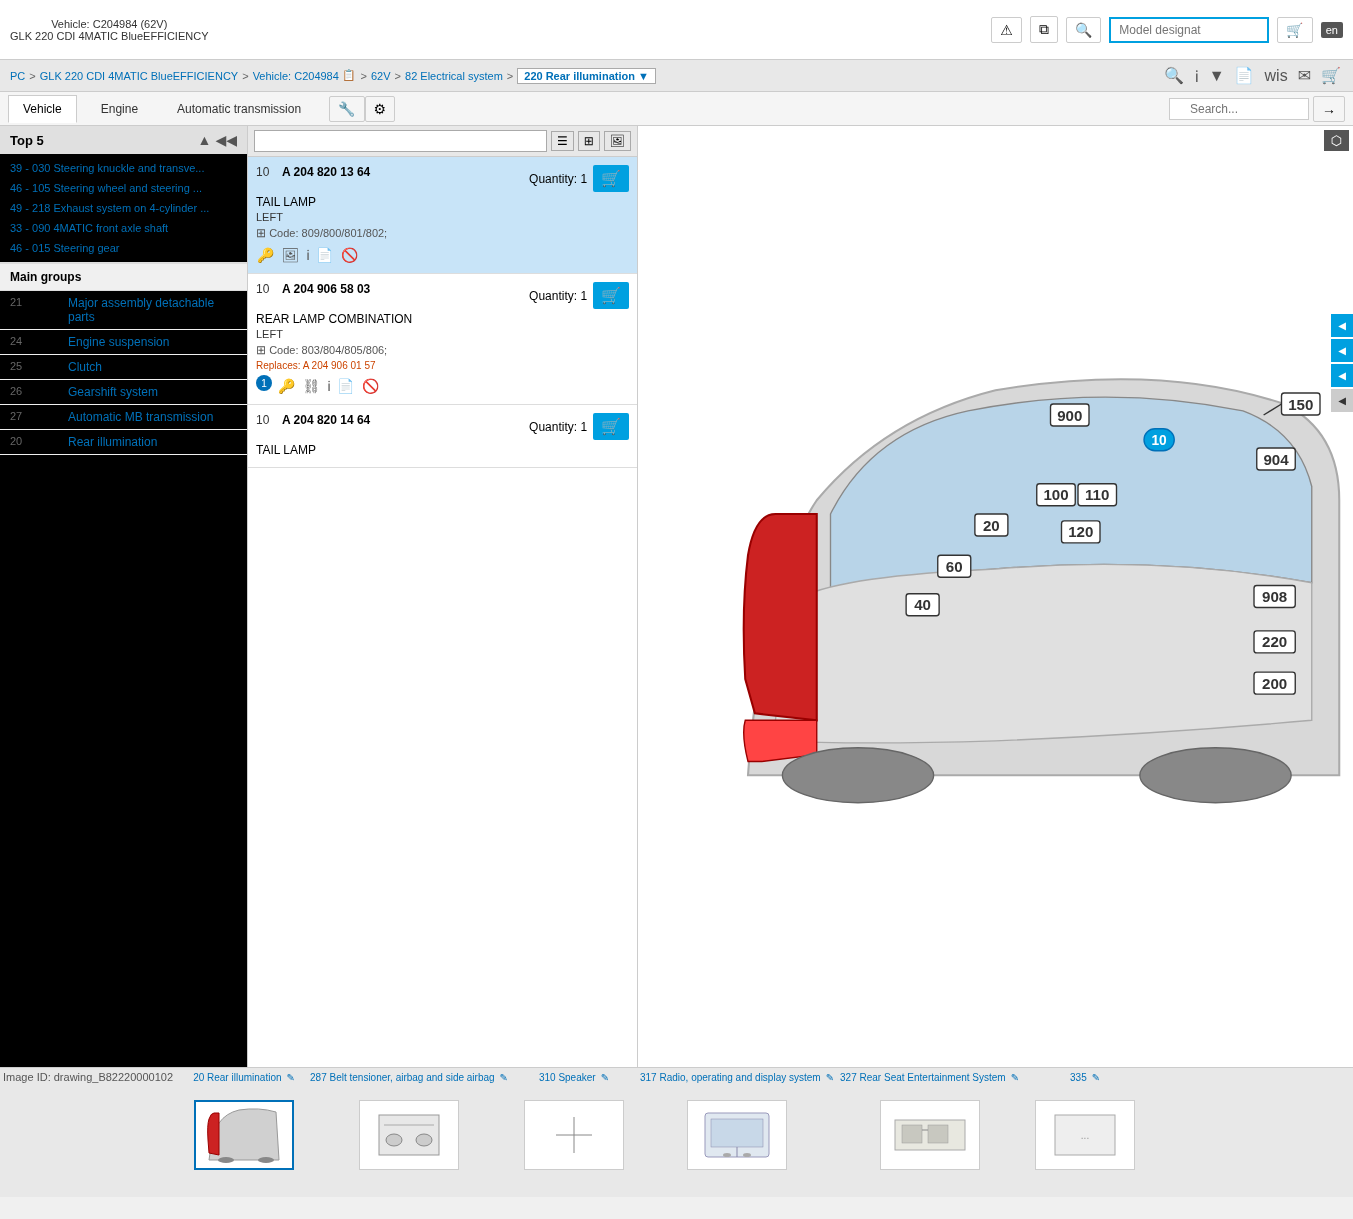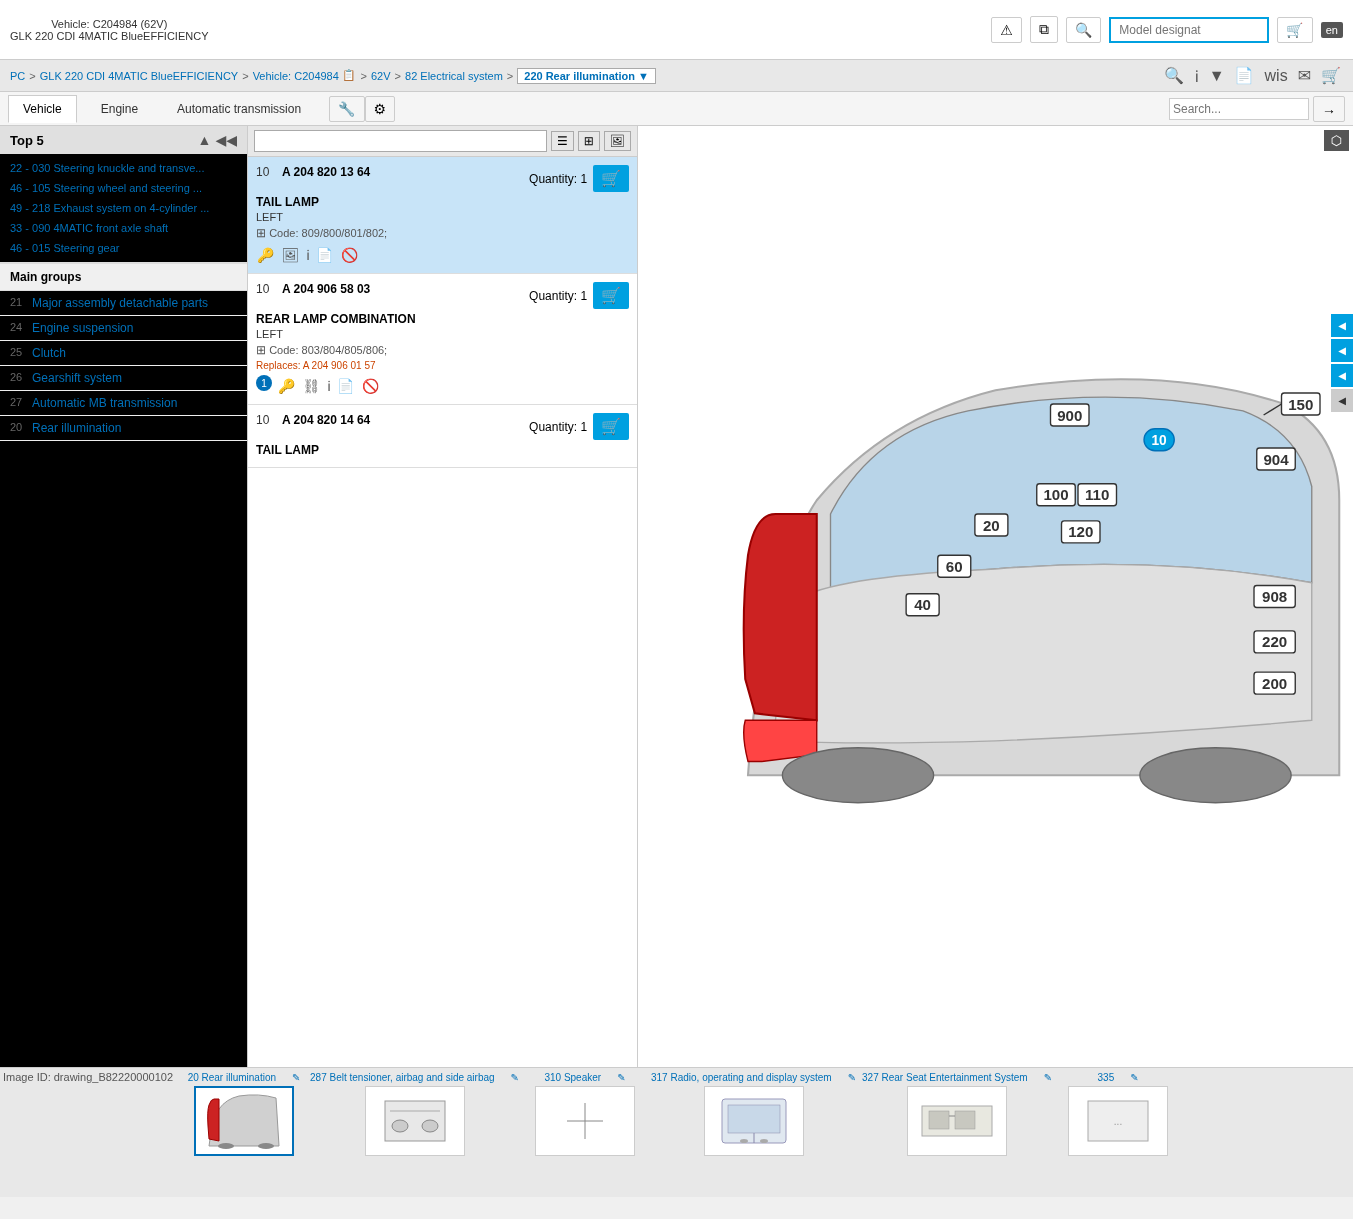--- a/index.html
+++ b/index.html
@@ -75,21 +75,21 @@
       background: #fff;
       border: 1px solid #ccc;
       border-bottom: 1px solid #fff;
       color: #000;
     }
     .tab-search {
       margin-left: auto;
       display: flex; align-items: center; gap: 4px;
     }
     .tab-search-input {
-      border: 1px solid #ccc; padding: 3px 3px; font-size: 12px; width: 140px;
+      border: 1px solid #ccc; padding: 3px 20px; font-size: 12px; width: 140px;
     }
 
     
     .main-layout {
       display: flex;
       height: calc(1219px - 60px - 32px - 34px - 32px - 120px);
       min-height: 400px;
     }
 
     
@@ -128,20 +128,21 @@
       border-bottom: 1px solid #ddd;
     }
     .groups-list { overflow-y: auto; flex: 1; }
     .group-item {
       display: flex;
       align-items: flex-start;
       padding: 5px 10px;
       cursor: pointer;
       font-size: 12px;
       border-bottom: 1px solid #eee;
+      gap: 36px;
     }
     .group-num { color: #666; min-width: 22px; font-size: 11px; }
     .group-label { color: #0070b8; }
 
     
     .parts-list {
       width: 390px;
       background: #fff;
       border-right: 1px solid #ccc;
       display: flex;
@@ -164,21 +165,21 @@
     .parts-scroll { overflow-y: auto; flex: 1; }
     .part-card {
       border-bottom: 1px solid #ddd;
       padding: 8px;
     }
     .part-card.selected { background: #c8e4f8; }
     .part-row1 { display: flex; justify-content: space-between; align-items: flex-start; margin-bottom: 3px; }
     .part-qty-num { font-size: 12px; color: #333; min-width: 20px; }
     .part-number { font-size: 12px; font-weight: bold; color: #000; flex: 1; margin: 0 6px; }
     .part-qty-right { display: flex; align-items: center; gap: 6px; font-size: 12px; }
-    .part-name { font-size: 12px; font-weight: bold; color: #000; margin-bottom: 2px; }
+    .part-name { font-size: 12px; font-weight: normal; color: #000; margin-bottom: 2px; }
     .part-side { font-size: 11px; color: #333; margin-bottom: 3px; }
     .part-code { font-size: 11px; color: #555; margin-bottom: 3px; }
     .part-actions { display: flex; gap: 5px; margin-top: 4px; }
     .part-action-icon {
       background: none; border: none; cursor: pointer; font-size: 14px; color: #555; padding: 1px;
     }
     .cart-btn {
       background: #00a0e0; border: none; color: #fff; padding: 4px 8px; cursor: pointer;
       font-size: 16px; border-radius: 2px;
     }
@@ -234,24 +235,24 @@
       flex-direction: column;
       align-items: center;
       min-width: 120px;
       cursor: pointer;
     }
     .strip-item.active .strip-thumb { border: 2px solid #0070b8; }
     .strip-label {
       font-size: 10px;
       color: #0070b8;
       text-align: right;
-      margin-bottom: 3px;
-      display: flex;
-      align-items: center;
-      gap: 16px;
+      margin-bottom: 17px;
+      display: flex;
+      align-items: center;
+      gap: 5px;
     }
     .strip-thumb {
       width: 100px;
       height: 70px;
       background: #fff;
       border: 1px solid #ccc;
       display: flex;
       align-items: center;
       justify-content: center;
       overflow: hidden;
@@ -362,21 +363,21 @@
 
   <div class="sidebar">
     <div class="top5-header">
       <span>Top 5</span>
       <div class="top5-controls">
         <button class="top5-ctrl-btn">▲</button>
         <button class="top5-ctrl-btn">◀◀</button>
       </div>
     </div>
     <div class="top5-list">
-      <div class="top5-item">22 - 030 Steering knuckle and transve...</div>
+      <div class="top5-item">39 - 030 Steering knuckle and transve...</div>
       <div class="top5-item">46 - 105 Steering wheel and steering ...</div>
       <div class="top5-item">49 - 218 Exhaust system on 4-cylinder ...</div>
       <div class="top5-item">33 - 090 4MATIC front axle shaft</div>
       <div class="top5-item">46 - 015 Steering gear</div>
     </div>
     <div class="main-groups-header">Main groups</div>
     <div class="groups-list">
       <div class="group-item">
         <span class="group-num">21</span>
         <span class="group-label">Major assembly detachable parts</span>

